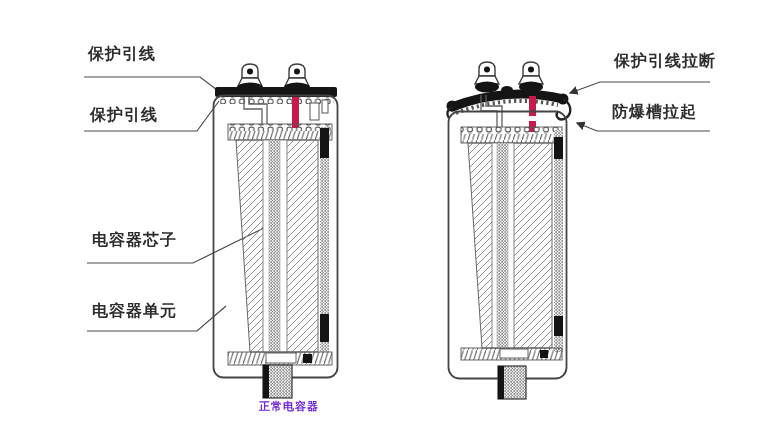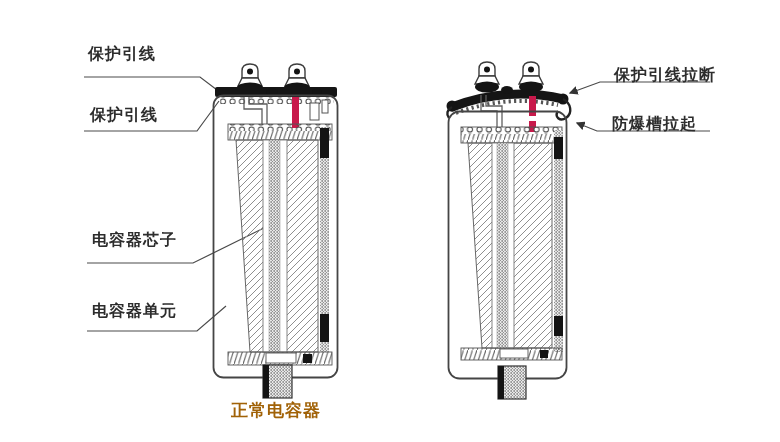--- a/index.html
+++ b/index.html
@@ -6,22 +6,22 @@
   #stage{
     position:relative;width:780px;height:442px;background:#ffffff;
     font-family:Liberation Serif, serif;overflow:hidden;
   }
   #diagram-svg{position:absolute;left:0;top:0;}
   .lbl{
     position:absolute;color:#2d2d2d;font-size:16px;font-weight:600;
     letter-spacing:1px;white-space:nowrap;line-height:1.1;
   }
   .caption{
-    position:absolute;color:#a16207;font-size:17px;font-weight:700;
-    letter-spacing:1px;white-space:nowrap;
+    position:absolute;color:#6d28d9;font-size:11px;font-weight:700;
+    letter-spacing:1px;white-space:nowrap;margin-left:28px;
   }
 </style>
 </head>
 <body>
 
 <div id="stage">
 
   <svg id="diagram-svg" width="780" height="442" viewBox="0 0 780 442">
     <defs>
       <pattern id="hatch" width="7" height="7" patternUnits="userSpaceOnUse">
@@ -162,17 +162,17 @@
 
       <rect x="498" y="366" width="28" height="33" fill="url(#dots)" stroke="#333" stroke-width="1.2"></rect>
       <path d="M498,366 h6 v33 h-6 Z" fill="#141414"></path>
     </g>
   </svg>
 
   <div class="lbl" style="left:88px;top:45px;">保护引线</div>
   <div class="lbl" style="left:90px;top:106px;">保护引线</div>
   <div class="lbl" style="left:92px;top:302px;">电容器单元</div>
   <div class="lbl" style="left:92px;top:231px;">电容器芯子</div>
-  <div class="lbl" style="left:614px;top:52px;margin-top:14px;">保护引线拉断</div>
-  <div class="lbl" style="left:612px;top:103px;margin-top:12px;">防爆槽拉起</div>
+  <div class="lbl" style="left:614px;top:52px;">保护引线拉断</div>
+  <div class="lbl" style="left:612px;top:103px;">防爆槽拉起</div>
 
   <div class="caption" style="left:231px;top:399px;">正常电容器</div>
 </div>
 
 </body></html>

